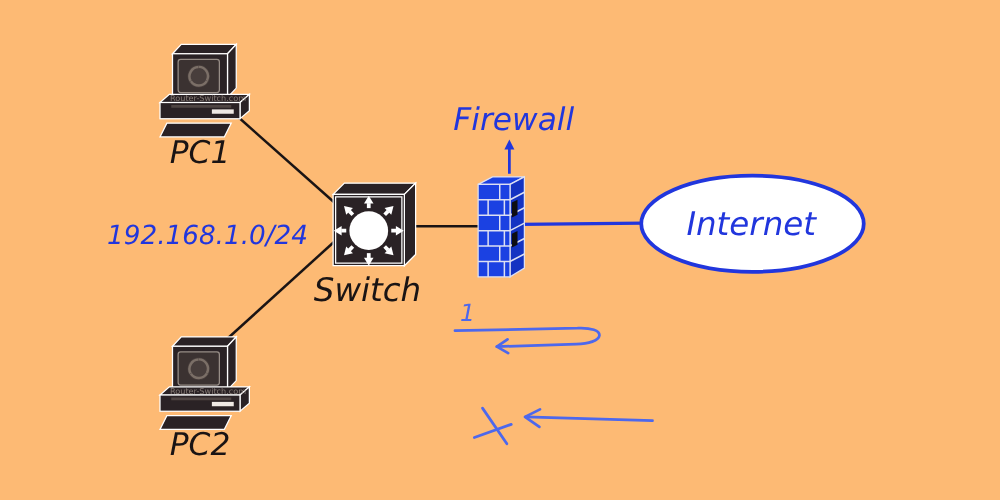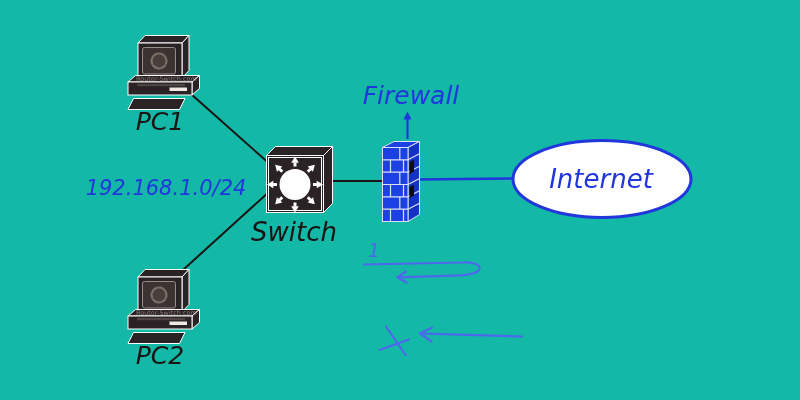--- a/index.html
+++ b/index.html
@@ -1,16 +1,16 @@
 <!DOCTYPE html>
 <html style="--ink-blue: #2136dd; --ann-blue: #4d68ec; --ink-black: #1a1414; --device-black: #2a2225; --brick-blue: #1b41e2; --brick-side: #1433c2; --mortar: #dde0f2;"><head>
 <meta charset="utf-8">
 <style>
   html,body{margin:0;padding:0;background:#ffffff;}
-  .stage{width:800px;height:400px;position:relative;background:#14b8a6;overflow:hidden;}
+  .stage{width:800px;height:400px;position:relative;background:#fdba74;overflow:hidden;}
   svg{display:block;}
   .hand{font-family:"DejaVu Sans",sans-serif;font-style:italic;}
   .lbl-black{fill:var(--ink-black);font-size:25px;}
   .lbl-switch{fill:var(--ink-black);font-size:26px;}
   .lbl-blue{fill:var(--ink-blue);font-size:25px;}
   .lbl-internet{fill:var(--ink-blue);font-size:26px;}
   .lbl-subnet{fill:var(--ink-blue);font-size:21px;}
   .lbl-step{fill:var(--ann-blue);font-size:19px;}
   .wire-black{stroke:var(--ink-black);stroke-width:2;fill:none;}
   .wire-blue{stroke:var(--ink-blue);stroke-width:2.5;fill:none;}

